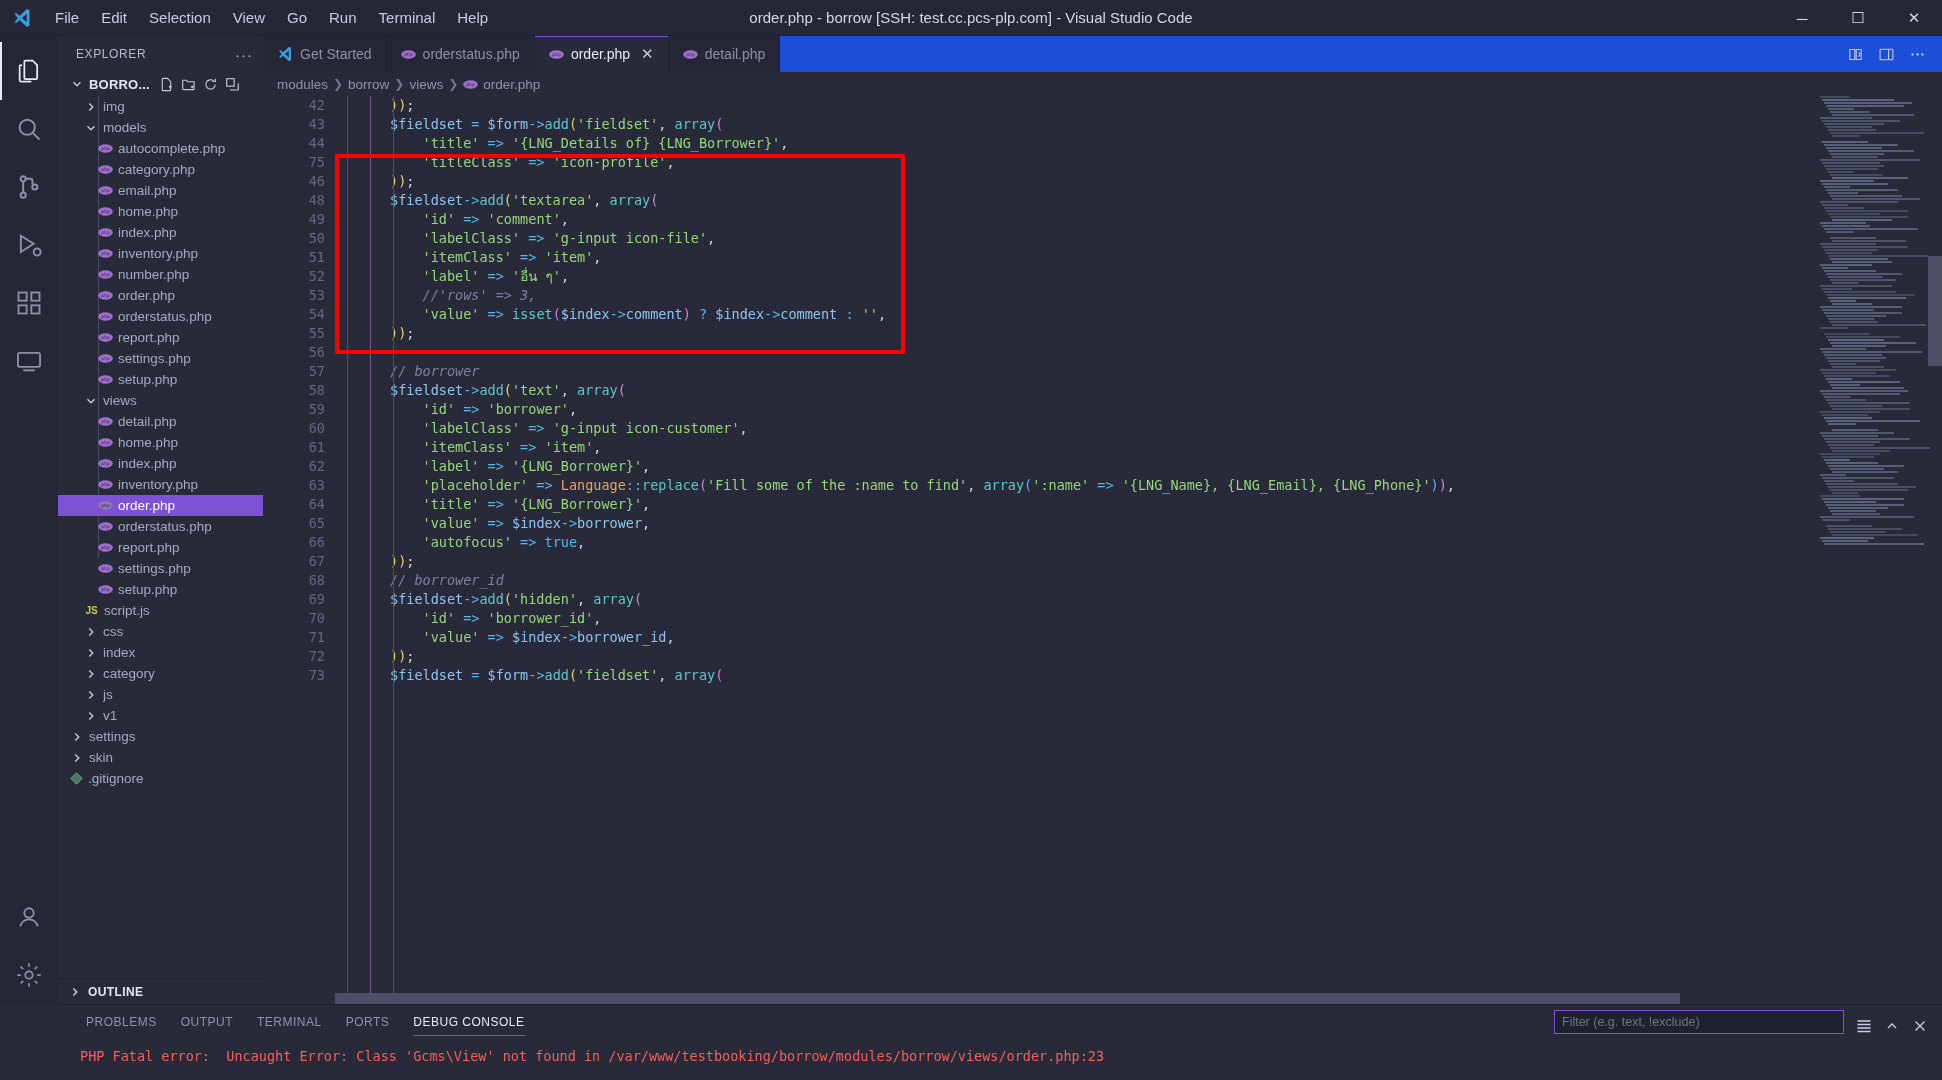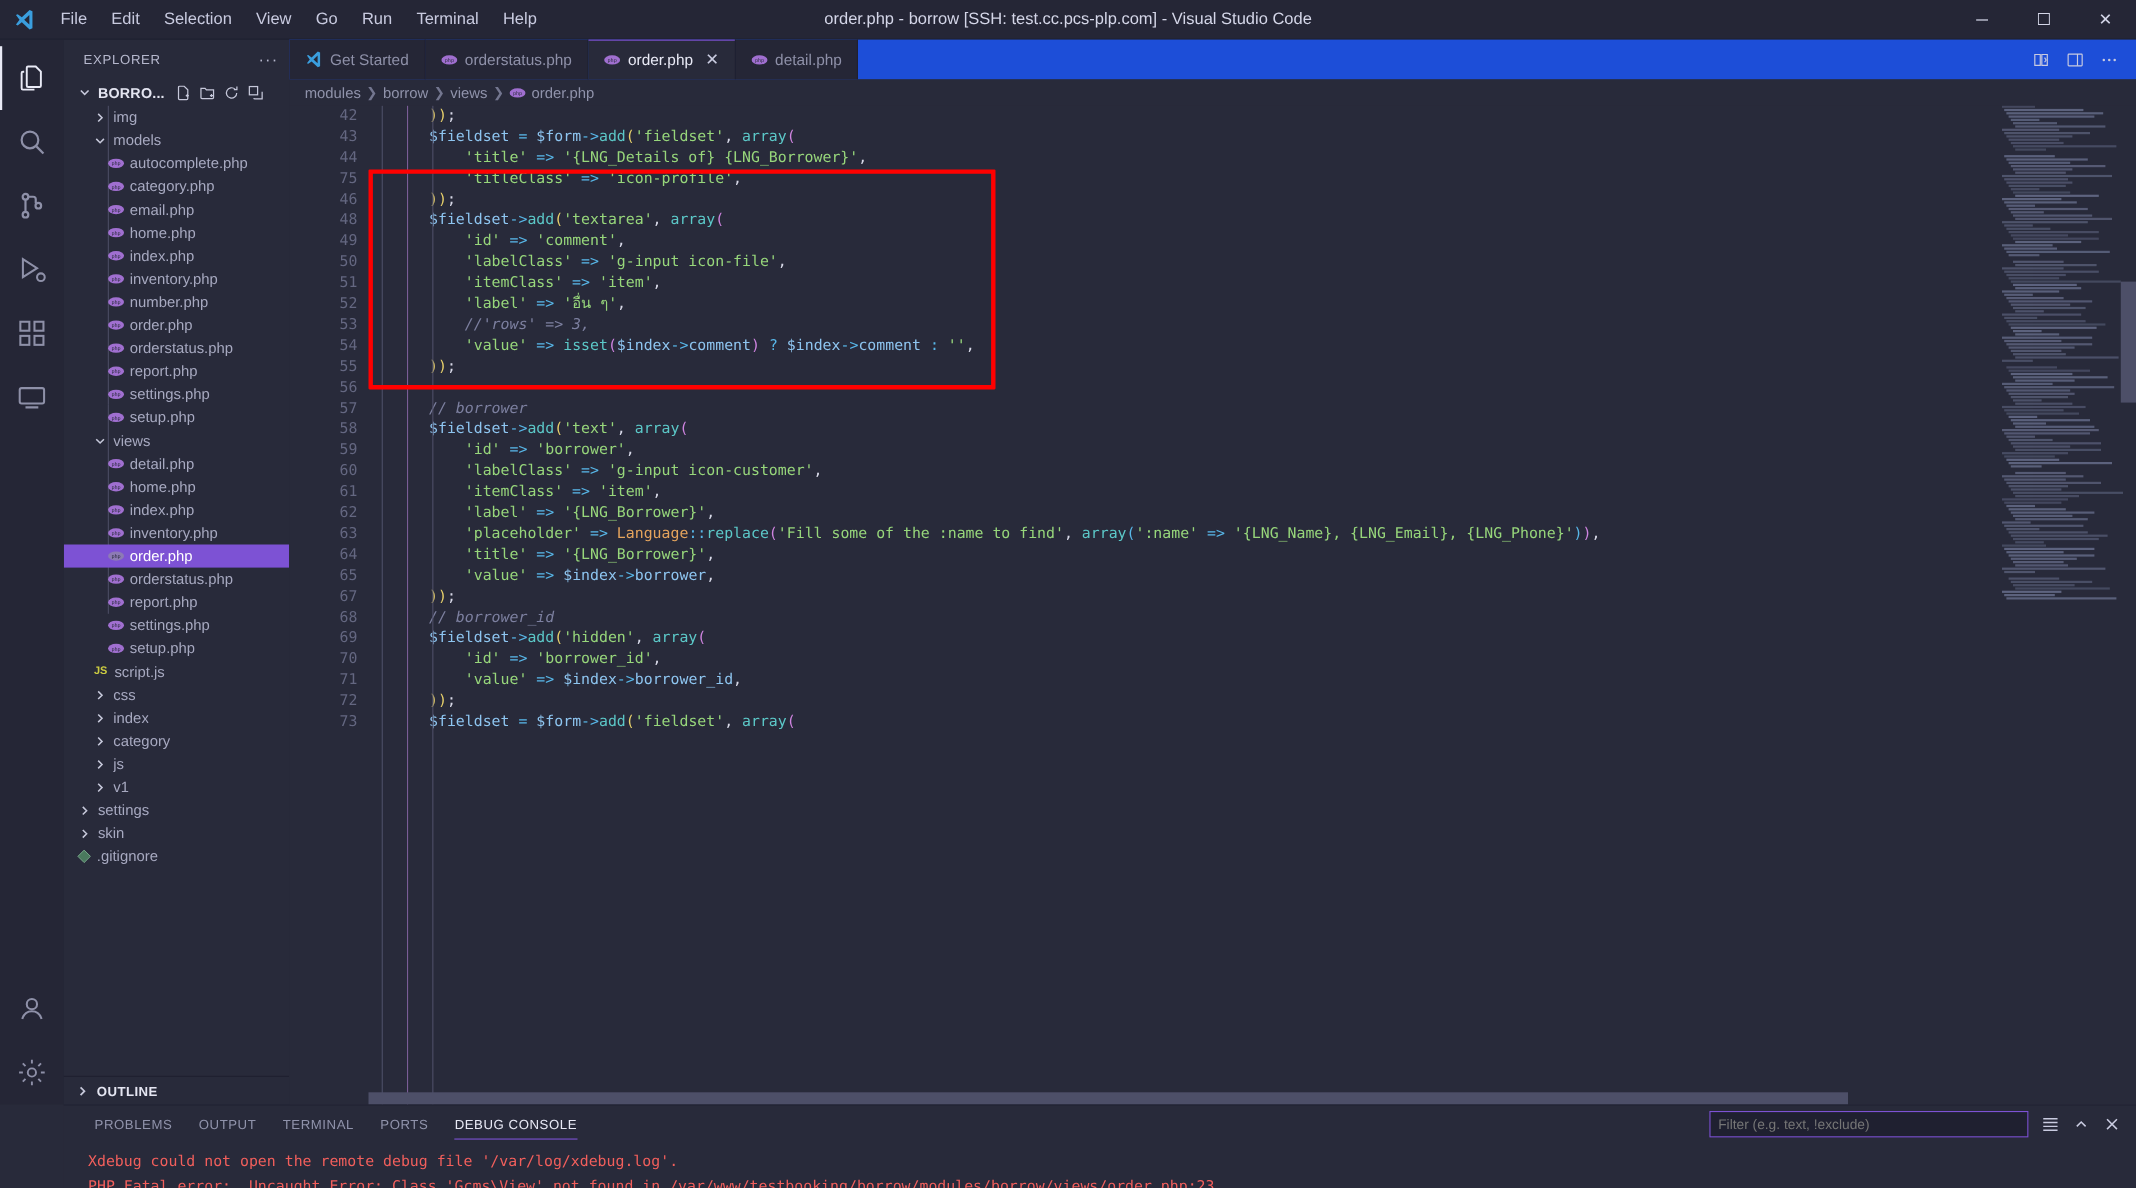--- a/index.html
+++ b/index.html
@@ -160,21 +160,21 @@
   .panel { height: 160px; background: #282a3a; border-top: 1px solid #1f2030; display:flex; flex-direction:column; }
   .panel-tabs { height: 34px; display: flex; align-items: center; padding-left: 16px; position: relative; }
   .ptab {
     font-size: 12px; letter-spacing: .5px; color: #9093ab; padding: 0 12px; height: 34px;
     display: flex; align-items: center; position: relative;
   }
   .ptab.active { color: #e9eaf6; }
   .ptab.active::after {
     content:""; position:absolute; left:12px; right:12px; bottom:3px; height:1px; background:#7d52d4;
   }
-  .panel-right { margin-left:auto; display:flex; align-items:center; gap:12px; padding-right:14px; }
+  .panel-right { margin-left:auto; display:flex; align-items:flex-end; gap:12px; padding-right:14px; }
   .filter-input {
     width: 290px; height: 24px; background: #1f2030; border: 1px solid #7d52d4;
     color: #9093ab; font-size: 12.5px; padding: 0 7px; outline: none;
     font-family: "Liberation Sans", sans-serif;
   }
   .panel-icon { color:#c9cbe0; display:flex; align-items:center; }
   .panel-icon svg { width: 16px; height: 16px; }
   .console {
     flex: 1; overflow: hidden; padding: 6px 0 0 22px;
     font-family: "DejaVu Sans Mono", monospace; font-size: 13.5px; line-height: 23px;
@@ -688,20 +688,24 @@
                   <td class="ln">63</td>
                   <td class="src"><span class="t-plain">            </span><span class="t-str">'placeholder'</span><span class="t-plain"> </span><span class="t-op">=&gt;</span><span class="t-plain"> </span><span class="t-cls">Language</span><span class="t-op">::</span><span class="t-fn">replace</span><span class="t-par-p">(</span><span class="t-str">'Fill some of the :name to find'</span><span class="t-punct">, </span><span class="t-fn">array</span><span class="t-par-b">(</span><span class="t-str">':name'</span><span class="t-plain"> </span><span class="t-op">=&gt;</span><span class="t-plain"> </span><span class="t-str">'{LNG_Name}, {LNG_Email}, {LNG_Phone}'</span><span class="t-par-b">)</span><span class="t-par-p">)</span><span class="t-punct">,</span></td>
                 </tr>
                 <tr>
                   <td class="ln">64</td>
                   <td class="src"><span class="t-plain">            </span><span class="t-str">'title'</span><span class="t-plain"> </span><span class="t-op">=&gt;</span><span class="t-plain"> </span><span class="t-str">'{LNG_Borrower}'</span><span class="t-punct">,</span></td>
                 </tr>
                 <tr>
                   <td class="ln">65</td>
                   <td class="src"><span class="t-plain">            </span><span class="t-str">'value'</span><span class="t-plain"> </span><span class="t-op">=&gt;</span><span class="t-plain"> </span><span class="t-var">$index</span><span class="t-op">-&gt;</span><span class="t-var">borrower</span><span class="t-punct">,</span></td>
+                </tr>
+                <tr>
+                  <td class="ln">66</td>
+                  <td class="src"><span class="t-plain">            </span><span class="t-str">'autofocus'</span><span class="t-plain"> </span><span class="t-op">=&gt;</span><span class="t-plain"> </span><span class="t-kw">true</span><span class="t-punct">,</span></td>
                 </tr>
                 <tr>
                   <td class="ln">67</td>
                   <td class="src"><span class="t-plain">        </span><span class="t-par-y">))</span><span class="t-punct">;</span></td>
                 </tr>
                 <tr>
                   <td class="ln">68</td>
                   <td class="src"><span class="t-plain">        </span><span class="t-com">// borrower_id</span></td>
                 </tr>
                 <tr>
@@ -910,19 +914,18 @@
             </svg>
         </span>
         <span class="panel-icon">
           <svg viewBox="0 0 16 16" fill="none" stroke="currentColor" stroke-width="1.4">
               <path d="M3.5 3.5l9 9M12.5 3.5l-9 9"></path>
             </svg>
         </span>
       </div>
     </div>
     <div class="console" id="console">
-        <div class="cl">Xdebug could not open the remote debug file '/var/log/xdebug.log'.</div>
         <div class="cl">PHP Fatal error:  Uncaught Error: Class 'Gcms\View' not found in /var/www/testbooking/borrow/modules/borrow/views/order.php:23</div>
       </div>
 
   </div>
 
 </div>
 
 </body></html>

